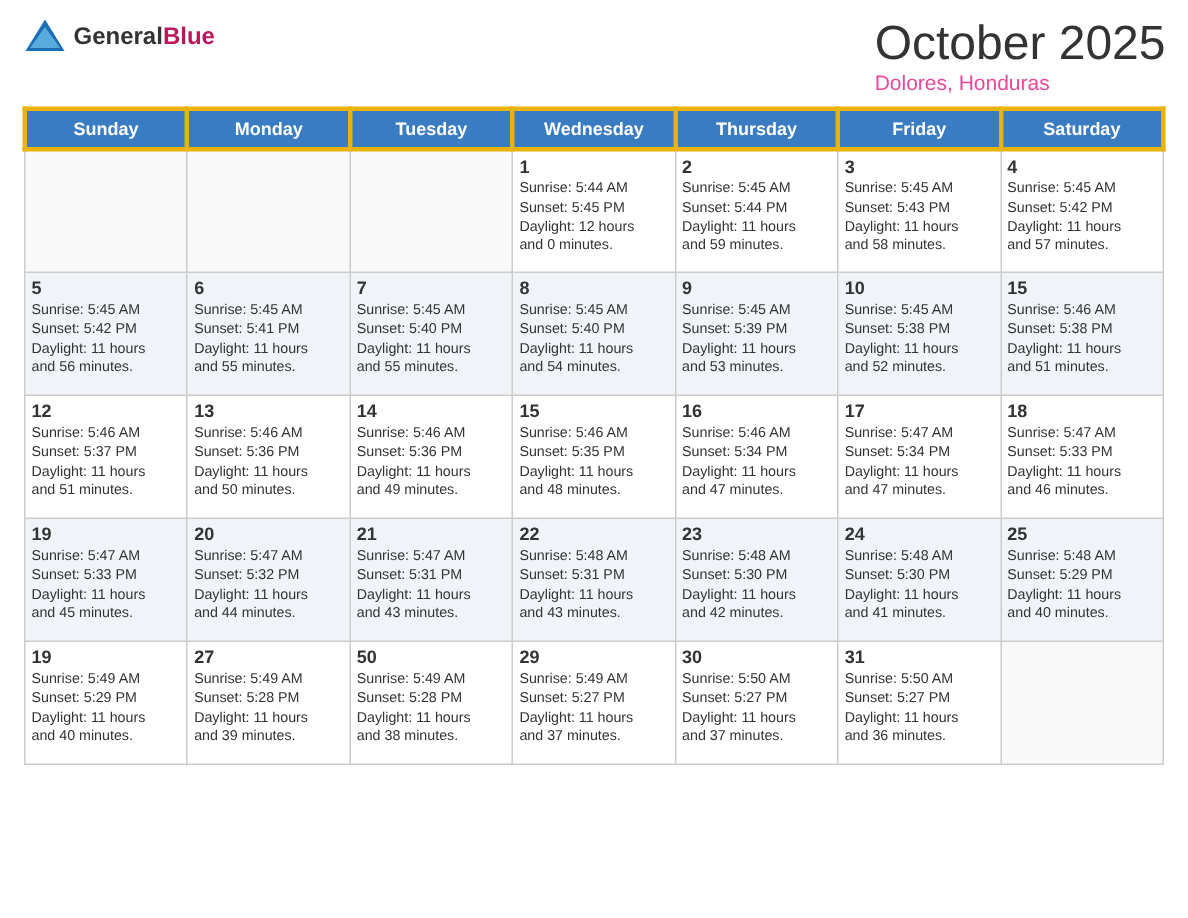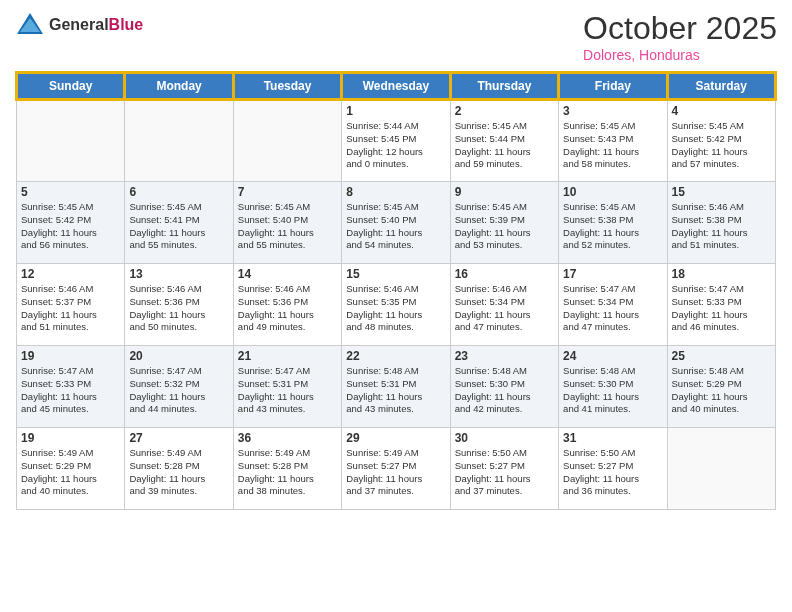--- a/index.html
+++ b/index.html
@@ -245,21 +245,21 @@
         <tr>
           <td>
             <div class="day-num">19</div>
             <div class="day-info">Sunrise: 5:49 AM<br>Sunset: 5:29 PM<br>Daylight: 11 hours<br>and 40 minutes.</div>
           </td>
           <td>
             <div class="day-num">27</div>
             <div class="day-info">Sunrise: 5:49 AM<br>Sunset: 5:28 PM<br>Daylight: 11 hours<br>and 39 minutes.</div>
           </td>
           <td>
-            <div class="day-num">36</div>
+            <div class="day-num">50</div>
             <div class="day-info">Sunrise: 5:49 AM<br>Sunset: 5:28 PM<br>Daylight: 11 hours<br>and 38 minutes.</div>
           </td>
           <td>
             <div class="day-num">29</div>
             <div class="day-info">Sunrise: 5:49 AM<br>Sunset: 5:27 PM<br>Daylight: 11 hours<br>and 37 minutes.</div>
           </td>
           <td>
             <div class="day-num">30</div>
             <div class="day-info">Sunrise: 5:50 AM<br>Sunset: 5:27 PM<br>Daylight: 11 hours<br>and 37 minutes.</div>
           </td>

